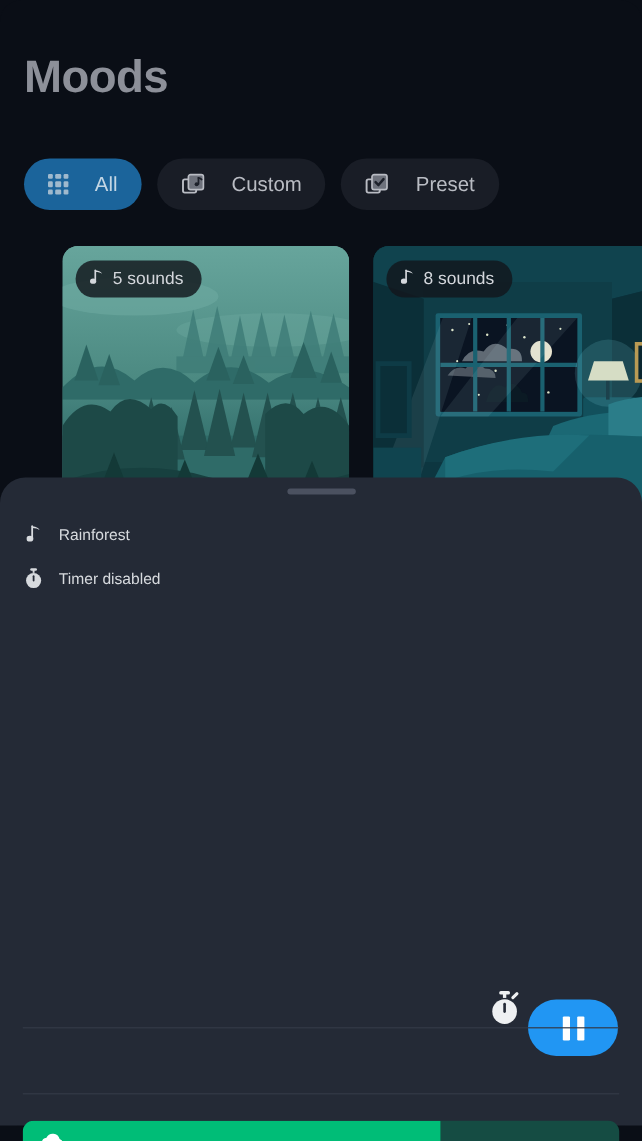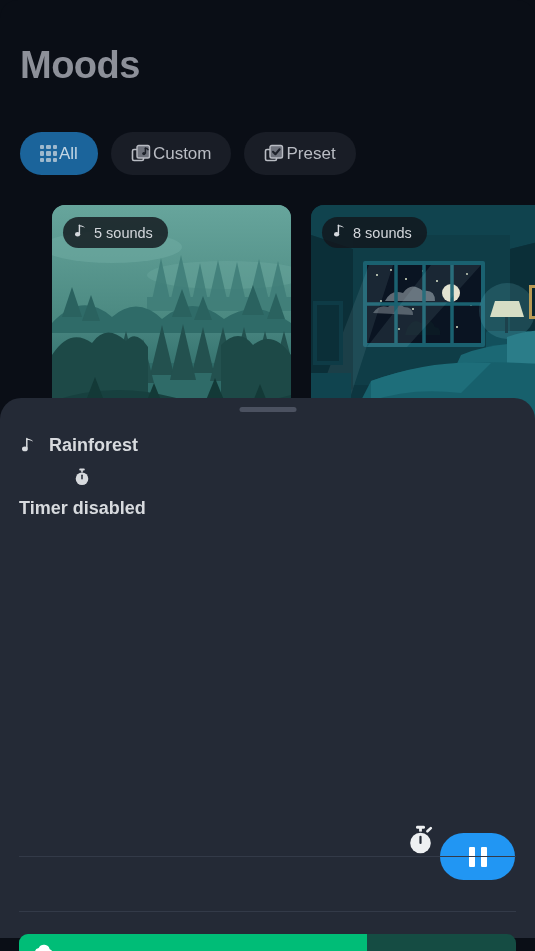--- a/index.html
+++ b/index.html
@@ -14,21 +14,21 @@
   
   .page-title {
     position: absolute; left: 20px; top: 44px;
     font-size: 38px; font-weight: bold; color: #8d9099;
     letter-spacing: -0.5px;
   }
 
   
   .chips { position: absolute; left: 20px; top: 132px; display: flex; gap: 13px; }
   .chip {
-    display: flex; align-items: center; gap: 2px;
+    display: flex; align-items: center; gap: 22px;
     height: 43px; padding: 0 20px; border-radius: 22px;
     background: #191d26; color: #b9bcc3; font-size: 17px;
   }
   .chip.selected { background: #1b649b; color: #c3d6e4; }
   .chip .ico { display: flex; align-items: center; justify-content: center; }
 
   
   .grid-ico { width: 17px; height: 17px; display: grid;
     grid-template-columns: repeat(3, 1fr); grid-template-rows: repeat(3, 1fr); gap: 2px; }
   .grid-ico i { background: #9fb9cd; border-radius: 1px; display: block; }
@@ -57,22 +57,22 @@
   .sheet {
     position: absolute; left: 0; right: 0; top: 398px; bottom: 0;
     background: #242a36; border-radius: 21px 21px 0 0;
   }
   .drag-handle {
     position: absolute; left: 50%; top: 9px; transform: translateX(-50%);
     width: 57px; height: 5px; border-radius: 3px; background: #4b5160;
   }
   .now-playing { position: absolute; left: 19px; top: 33px; }
   .np-row { display: flex; align-items: center; gap: 12px; height: 28px; }
-  .np-row + .np-row { margin-top: 9px; flex-direction: column; }
-  .np-text { font-size: 18px; color: #d7dade; font-weight: bold; }
+  .np-row + .np-row { margin-top: 9px; }
+  .np-text { font-size: 13px; color: #d7dade; }
   .np-ico { width: 18px; display: flex; justify-content: center; color: #d7dade; }
 
   .timer-btn {
     position: absolute; right: 98px; top: 444px; transform: translateY(-50%);
     width: 34px; height: 34px; display: flex; align-items: center; justify-content: center;
   }
   .pause-btn {
     position: absolute; right: 20px; top: 435px;
     width: 75px; height: 47px; border-radius: 24px; background: #2196f3;
     display: flex; align-items: center; justify-content: center; gap: 6px;

